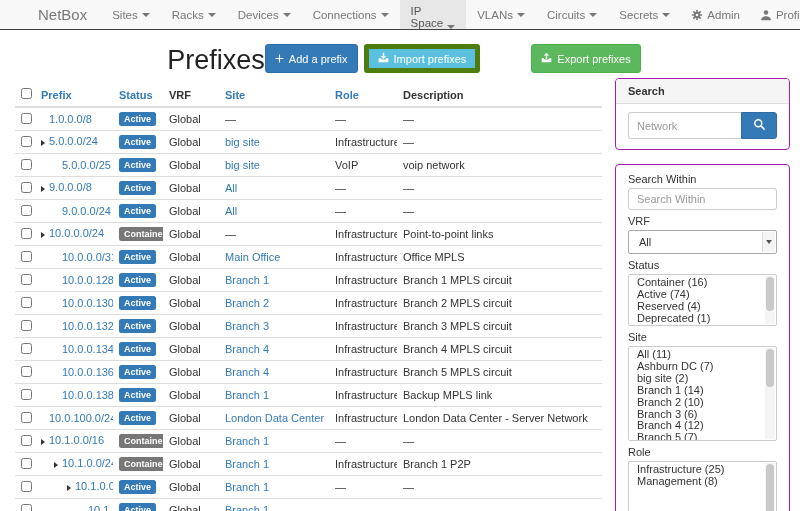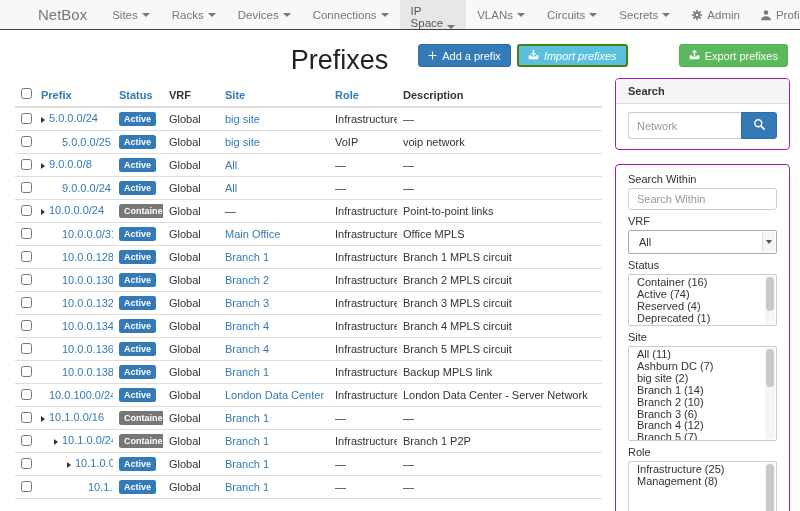--- a/index.html
+++ b/index.html
@@ -13,26 +13,26 @@
   .nav-left { list-style:none; display:flex; align-items:stretch; }
   .nav-left li { display:flex; }
   .nav-left a { color:#777; font-size:11.5px; text-decoration:none; display:flex; align-items:center; gap:4px; padding:0 11px; }
   .nav-left li.active a { background:#e7e7e7; color:#555;align-items:flex-end; }
   .caret { width:0; height:0; border-top:4px solid #777; border-left:4px solid transparent; border-right:4px solid transparent; display:inline-block; }
   .nav-right { margin-left:auto; display:flex; align-items:stretch; padding-right:14px; }
   .nav-right a { color:#777; font-size:11.5px; text-decoration:none; display:flex; align-items:center; gap:4px; padding:0 10px; }
   .nav-icon { display:inline-flex; }
 
   
-  .page-head { height:48px; padding:13px 12px 0 20px; display:flex; justify-content:flex-end; align-items:flex-start;gap:30px; }
+  .page-head { height:48px; padding:13px 12px 0 20px; display:flex; justify-content:center; align-items:flex-start; }
   .page-title { font-size:27px; font-weight:normal; color:#222; line-height:30px; margin-top:2px; }
   .actions { display:flex; gap:6px; margin-top:1px; }
   .btn { border-radius:3px; font-size:11px; padding:3px 9px; color:#fff; display:inline-flex; align-items:center; gap:5px; cursor:pointer; font-family:inherit; }
   .btn-primary { background:#337ab7; border:1px solid #2e6da4; }
-  .btn-info    { background:#5bc0de; border:2px solid #4d7c0f;font-style:italic; }
+  .btn-info    { background:#5bc0de; border:5px solid #4d7c0f; }
   .btn-success { background:#5cb85c; border:1px solid #4cae4c;margin-left:45px; }
 
   
   .content { display:flex; align-items:flex-start; padding:0 10px 0 15px; }
   .main { flex:1; margin-top:7px; min-width:0; }
   .sidebar { width:175px; flex:none; margin-left:13px; }
 
   
   table.prefix-table { width:100%; border-collapse:collapse; font-size:11px; table-layout:fixed; }
   .prefix-table col.c-check { width:20px; } .prefix-table col.c-prefix { width:78px; }
@@ -204,20 +204,29 @@
             <th class="sortable">Status</th>
             <th>VRF</th>
             <th class="sortable">Site</th>
             <th class="sortable">Role</th>
             <th>Description</th>
           </tr>
         </thead>
         <tbody id="rows-body">
             <tr>
     <td><input type="checkbox" style=""></td>
+    <td><span class="indent" style="width: 0px;"></span><span class="tree-arrow"></span><a class="link" href="#">1.0.0.0/8</a></td>
+    <td><span class="badge badge-primary">Active</span></td>
+    <td>Global</td>
+    <td><a class="dash" href="#">—</a></td>
+    <td>—</td>
+    <td>—</td>
+  </tr>
+            <tr>
+    <td><input type="checkbox" style=""></td>
     <td><span class="indent" style="width: 0px;"></span><span class="tree-arrow show"></span><a class="link" href="#">5.0.0.0/24</a></td>
     <td><span class="badge badge-primary">Active</span></td>
     <td>Global</td>
     <td><a class="link" href="#">big site</a></td>
     <td>Infrastructure</td>
     <td class="muted">—</td>
   </tr>
             <tr>
     <td><input type="checkbox" style=""></td>
     <td><span class="indent" style="width: 13px;"></span><span class="tree-arrow"></span><a class="link" href="#">5.0.0.0/25</a></td>

